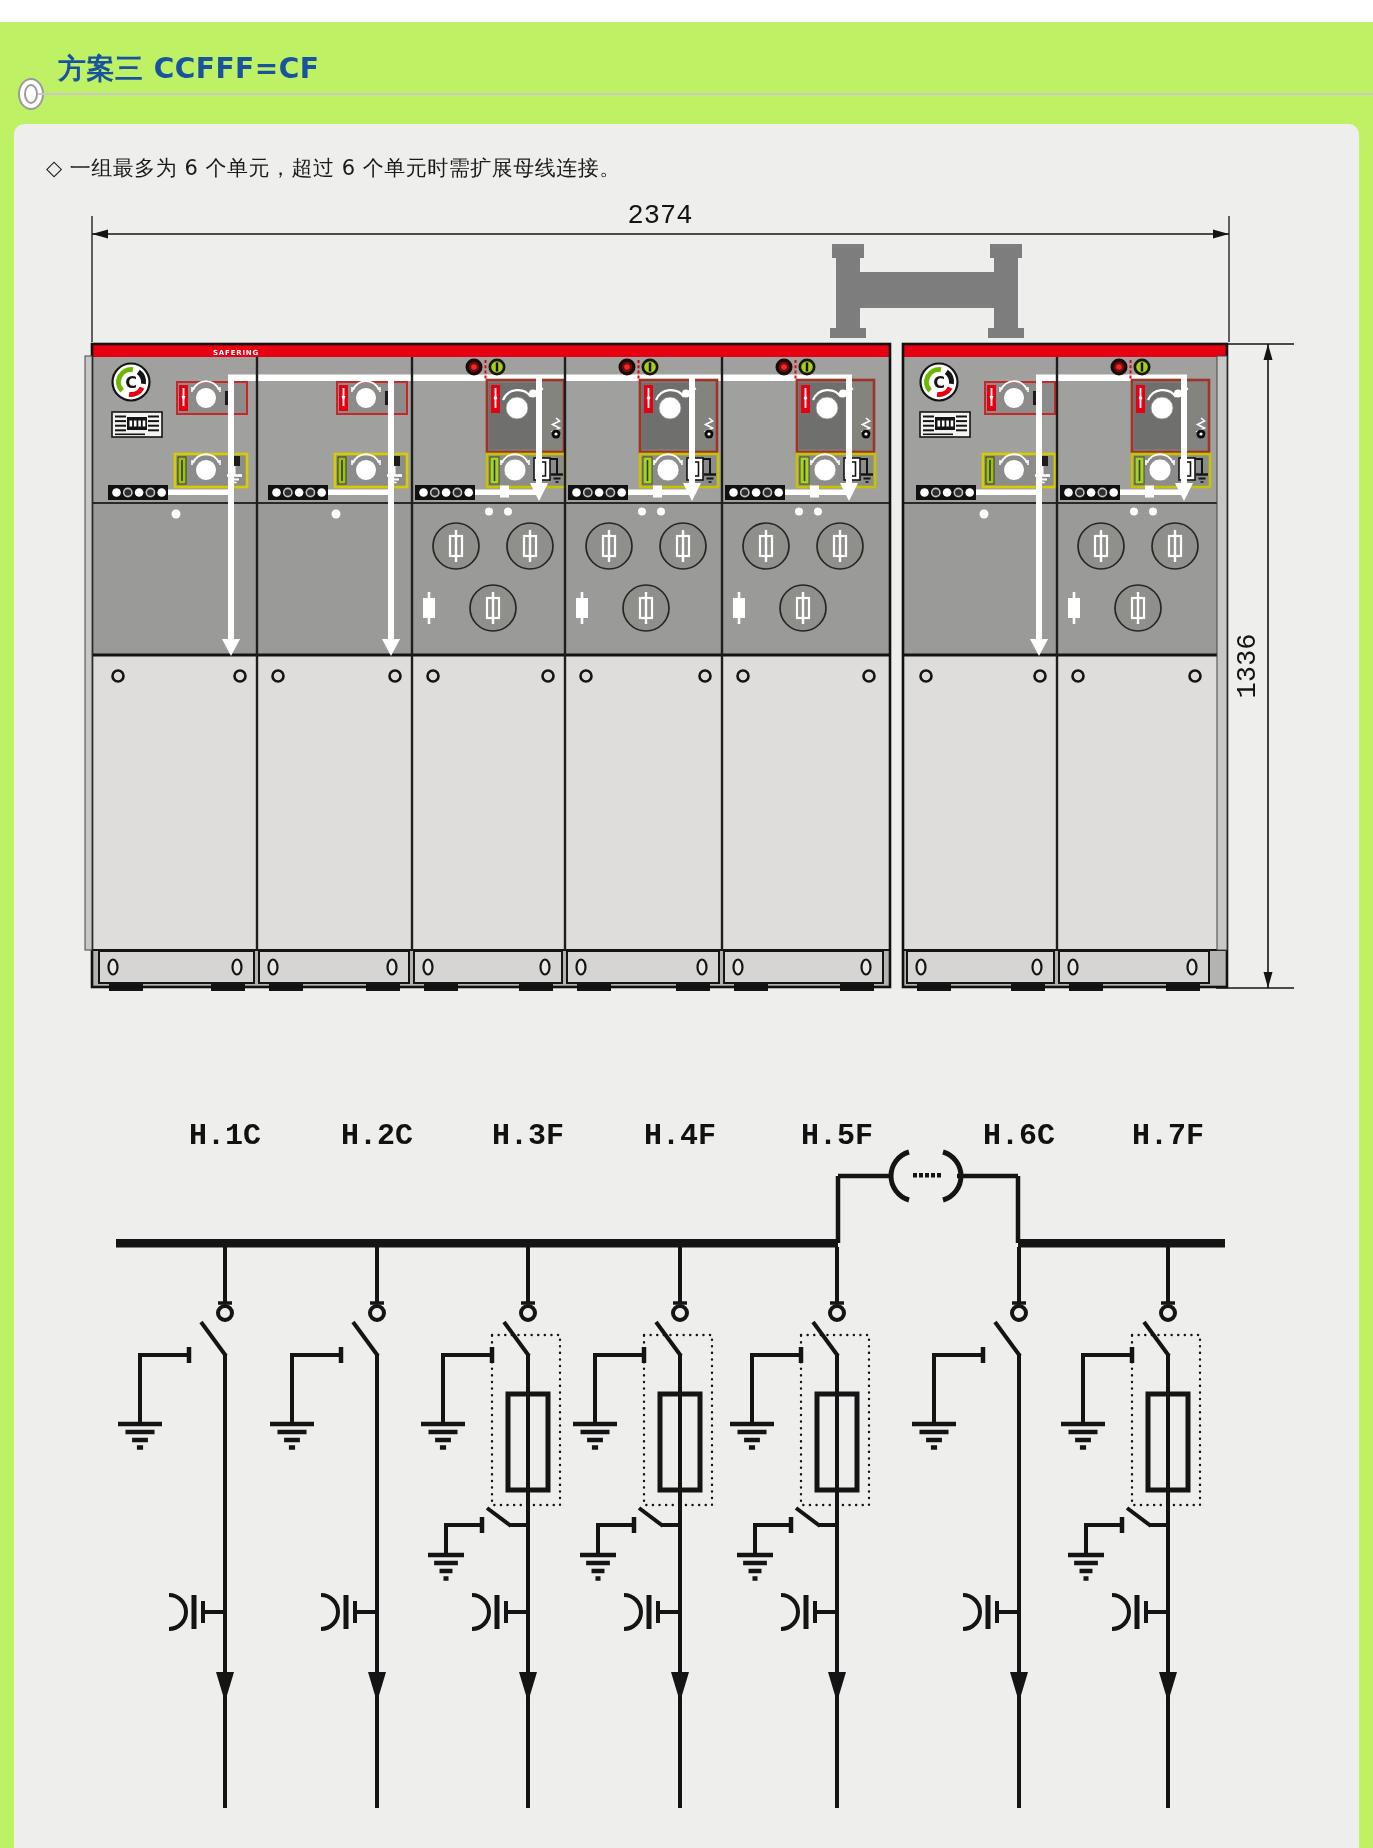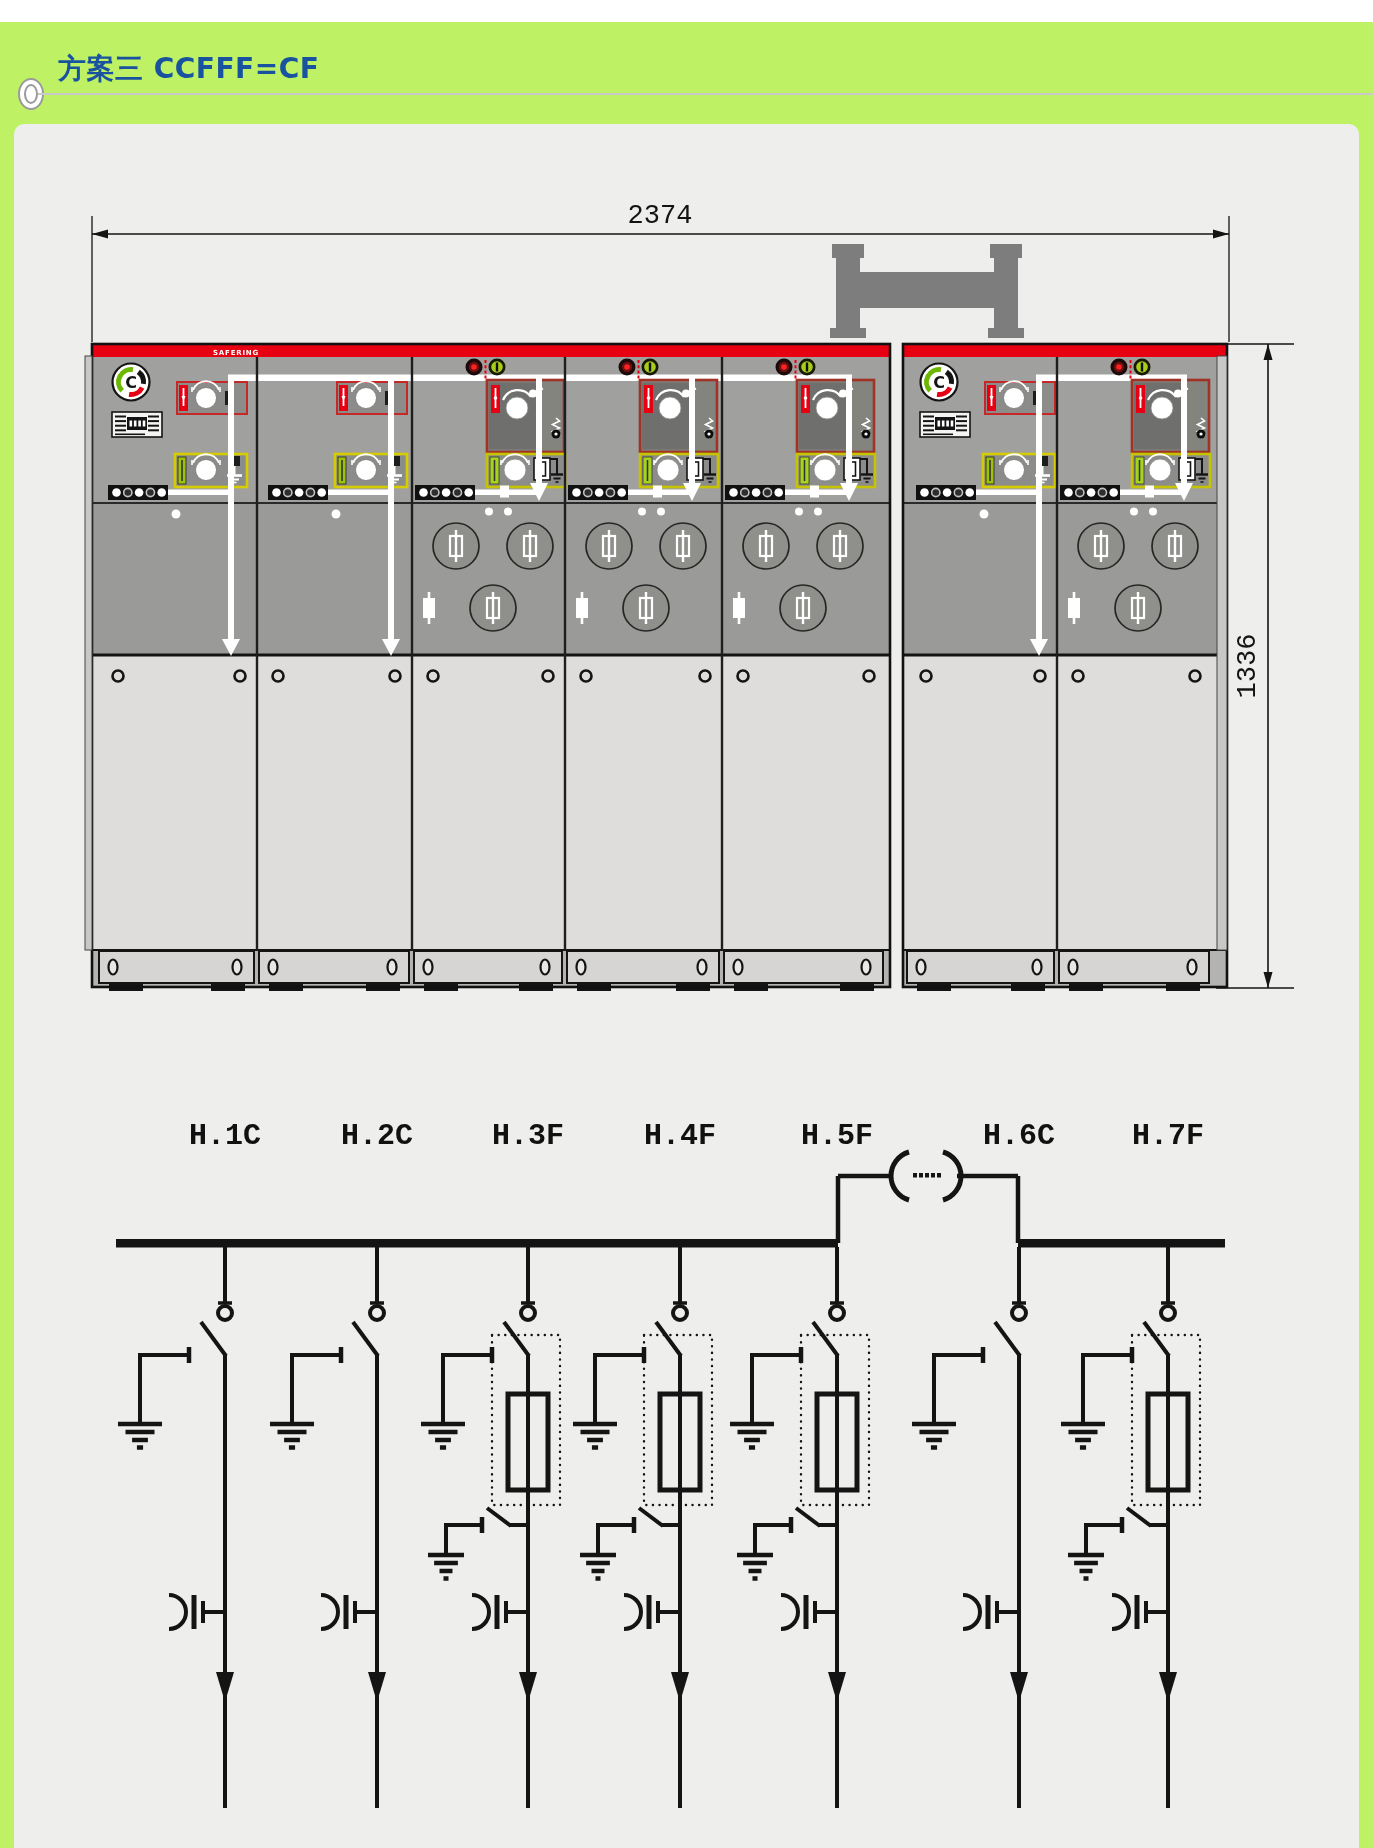--- a/index.html
+++ b/index.html
@@ -24,20 +24,21 @@
 <body>
 
 <div class="page">
   <span class="ring">
       <span class="ring-inner"></span>
     </span>
   <div class="page-title">方案三 CCFFF=CF</div>
   <div class="title-rule"></div>
 
   <div class="panel"></div>
+  <div class="note">◇ 一组最多为 6 个单元，超过 6 个单元时需扩展母线连接。</div>
 
   <svg class="fig" width="1373" height="1848" viewBox="0 0 1373 1848">
 
     <g id="g-cabinet">
         <rect x="92" y="322" width="798" height="643" fill="#a0a09e"></rect>
         <rect x="92" y="322" width="798" height="13" fill="#e60012"></rect>
         <rect x="92" y="481" width="798" height="152" fill="#9a9a98"></rect>
         <rect x="92" y="633" width="798" height="295" fill="#dedddb"></rect>
         <rect x="92" y="928" width="798" height="38" fill="#b3b3b1"></rect>
         <line x1="92" y1="481" x2="890" y2="481" stroke="#2a2a2a" stroke-width="1.8"></line>

